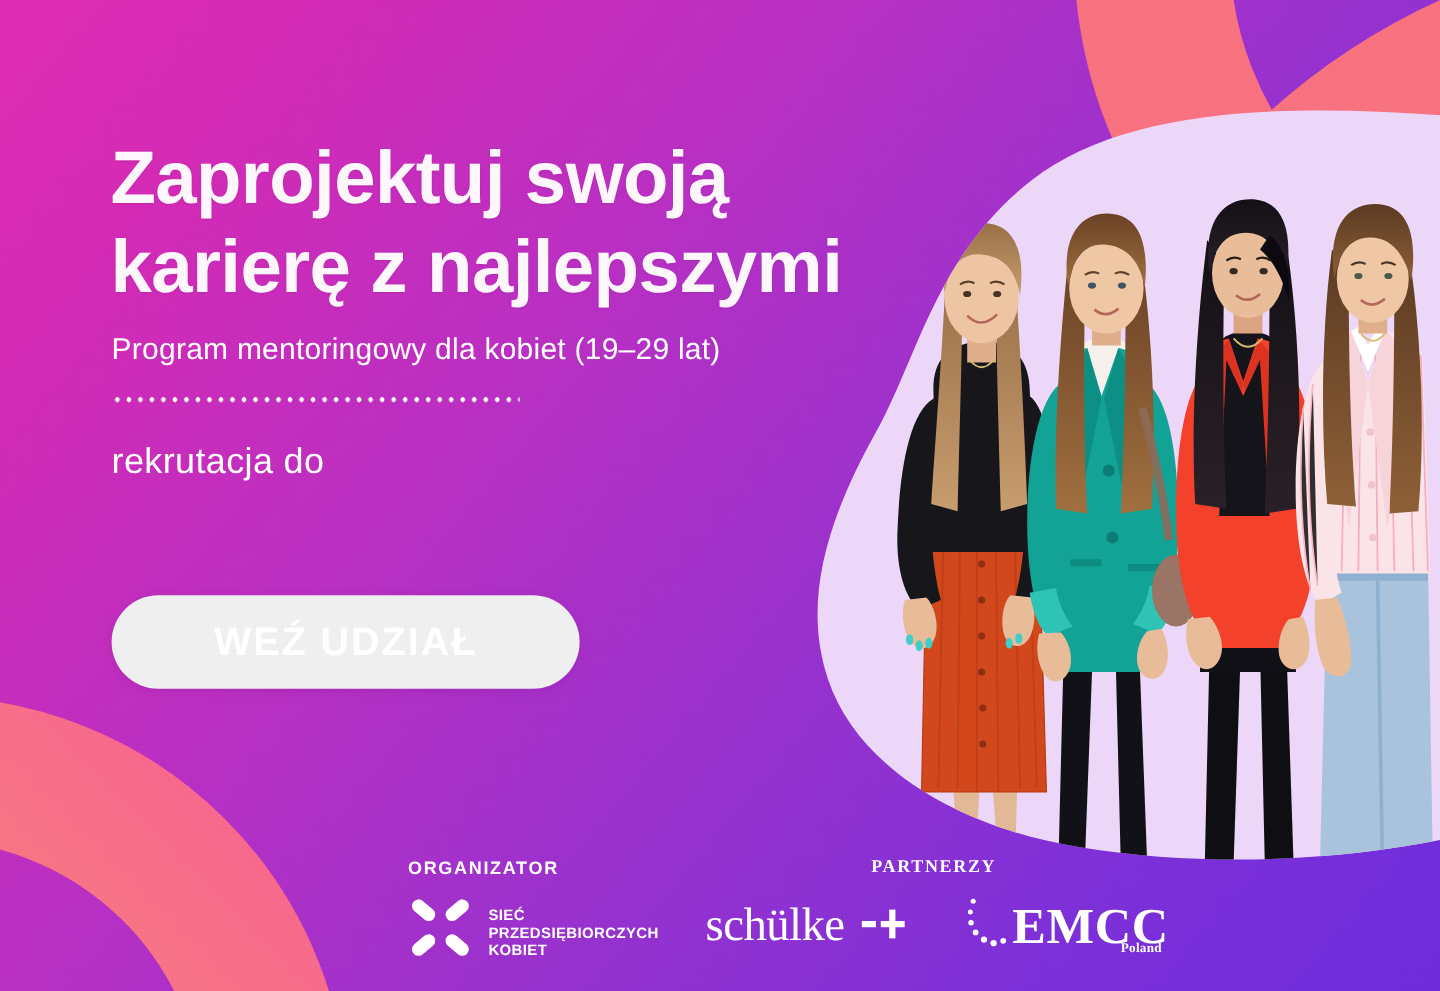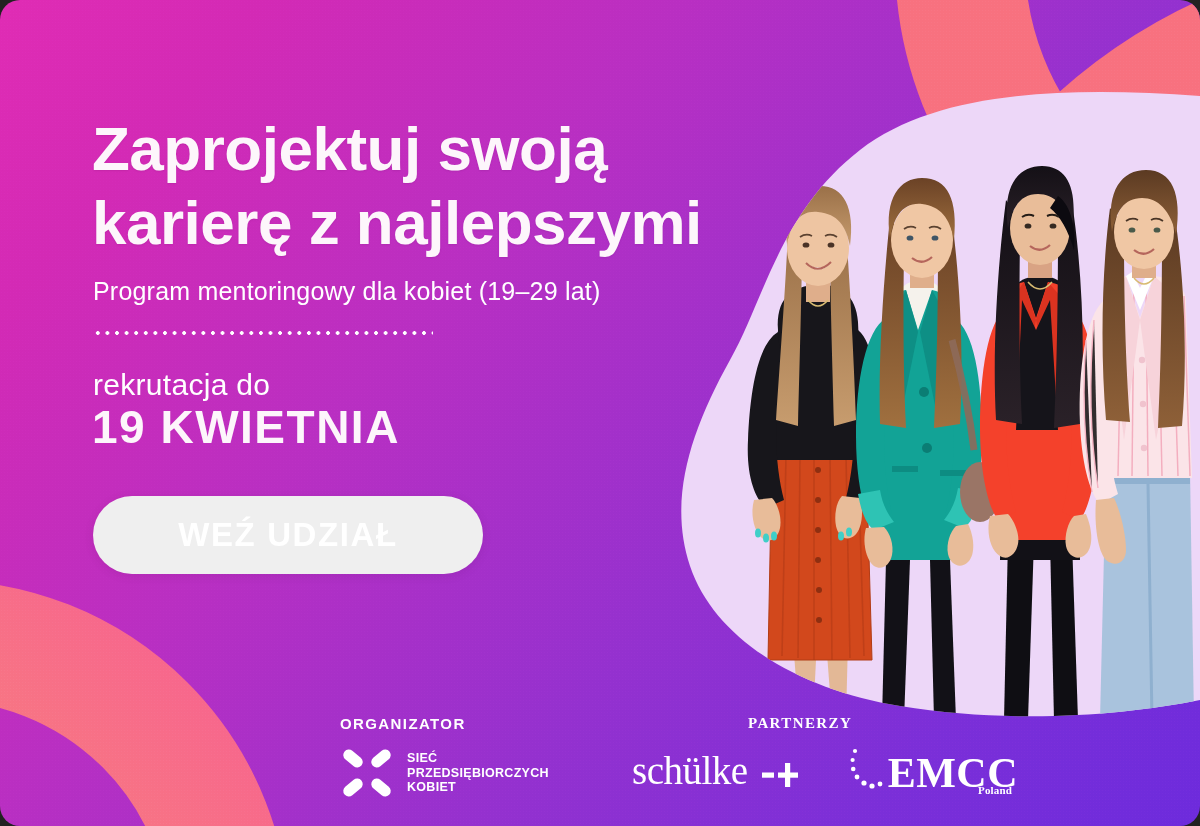--- a/index.html
+++ b/index.html
@@ -5,21 +5,20 @@
   * { margin:0; padding:0; box-sizing:border-box; }
   html,body { background:#222; }
 
   .banner{
     position:relative;
     width:1200px;
     height:826px;
     overflow:hidden;
     font-family:"Liberation Sans", sans-serif;
     background:linear-gradient(130deg,#e02cb4 0%, #d32ab5 14%, #b92fc2 36%, #9431cf 62%, #7b2fd8 82%, #6d2bdc 100%);
-    border-radius:20px;
   }
 
   
   .bg-layer{ position:absolute; inset:0; overflow:hidden; }
   .bg-layer svg{ position:absolute; inset:0; width:100%; height:100%; display:block; }
 
   
   .grain{
     position:absolute; inset:0;
     pointer-events:none;
@@ -131,33 +130,33 @@
     font-weight:700;
     letter-spacing:1.4px;
     margin-bottom:14px;
     text-align:center;
   }
   .f-label.center{ align-self:center; }
 
   .logos-row{ display:flex; align-items:center; gap:52px; }
 
   
-  .spk{ display:flex; align-items:center; gap:13px; }
+  .spk{ display:flex; align-items:flex-end; gap:13px; }
   .spk-mark{ width:54px; height:54px; flex:0 0 auto; }
   .spk-text{
     color:#ffffff;
     font-size:12.5px;
     line-height:14.6px;
     font-weight:700;
     letter-spacing:.3px;
     white-space:pre-line;
   }
 
   
-  .schulke{ display:flex; align-items:flex-end; gap:14px;margin-left:44px; }
+  .schulke{ display:flex; align-items:center; gap:14px; }
   .schulke-word{
     color:#ffffff;
     font-size:39px;
     font-weight:400;
     letter-spacing:-0.5px;
     line-height:1;
   }
   .schulke-mark{ width:36px; height:30px; }
 
   
@@ -478,21 +477,20 @@
   <div class="content">
 
     <h1 class="headline">Zaprojektuj swoją
 karierę z najlepszymi</h1>
 
     <p class="subhead">Program mentoringowy dla kobiet (19–29 lat)</p>
 
     <div class="dotline"></div>
 
     <p class="rekrutacja">rekrutacja do</p>
-    <p class="date">19 KWIETNIA</p>
 
     <button class="cta">WEŹ UDZIAŁ</button>
   </div>
 
   <div class="footer">
 
     <div class="f-block organizator">
       <div class="f-label">ORGANIZATOR</div>
       <div class="spk">
         <svg class="spk-mark" viewBox="0 0 54 54">

